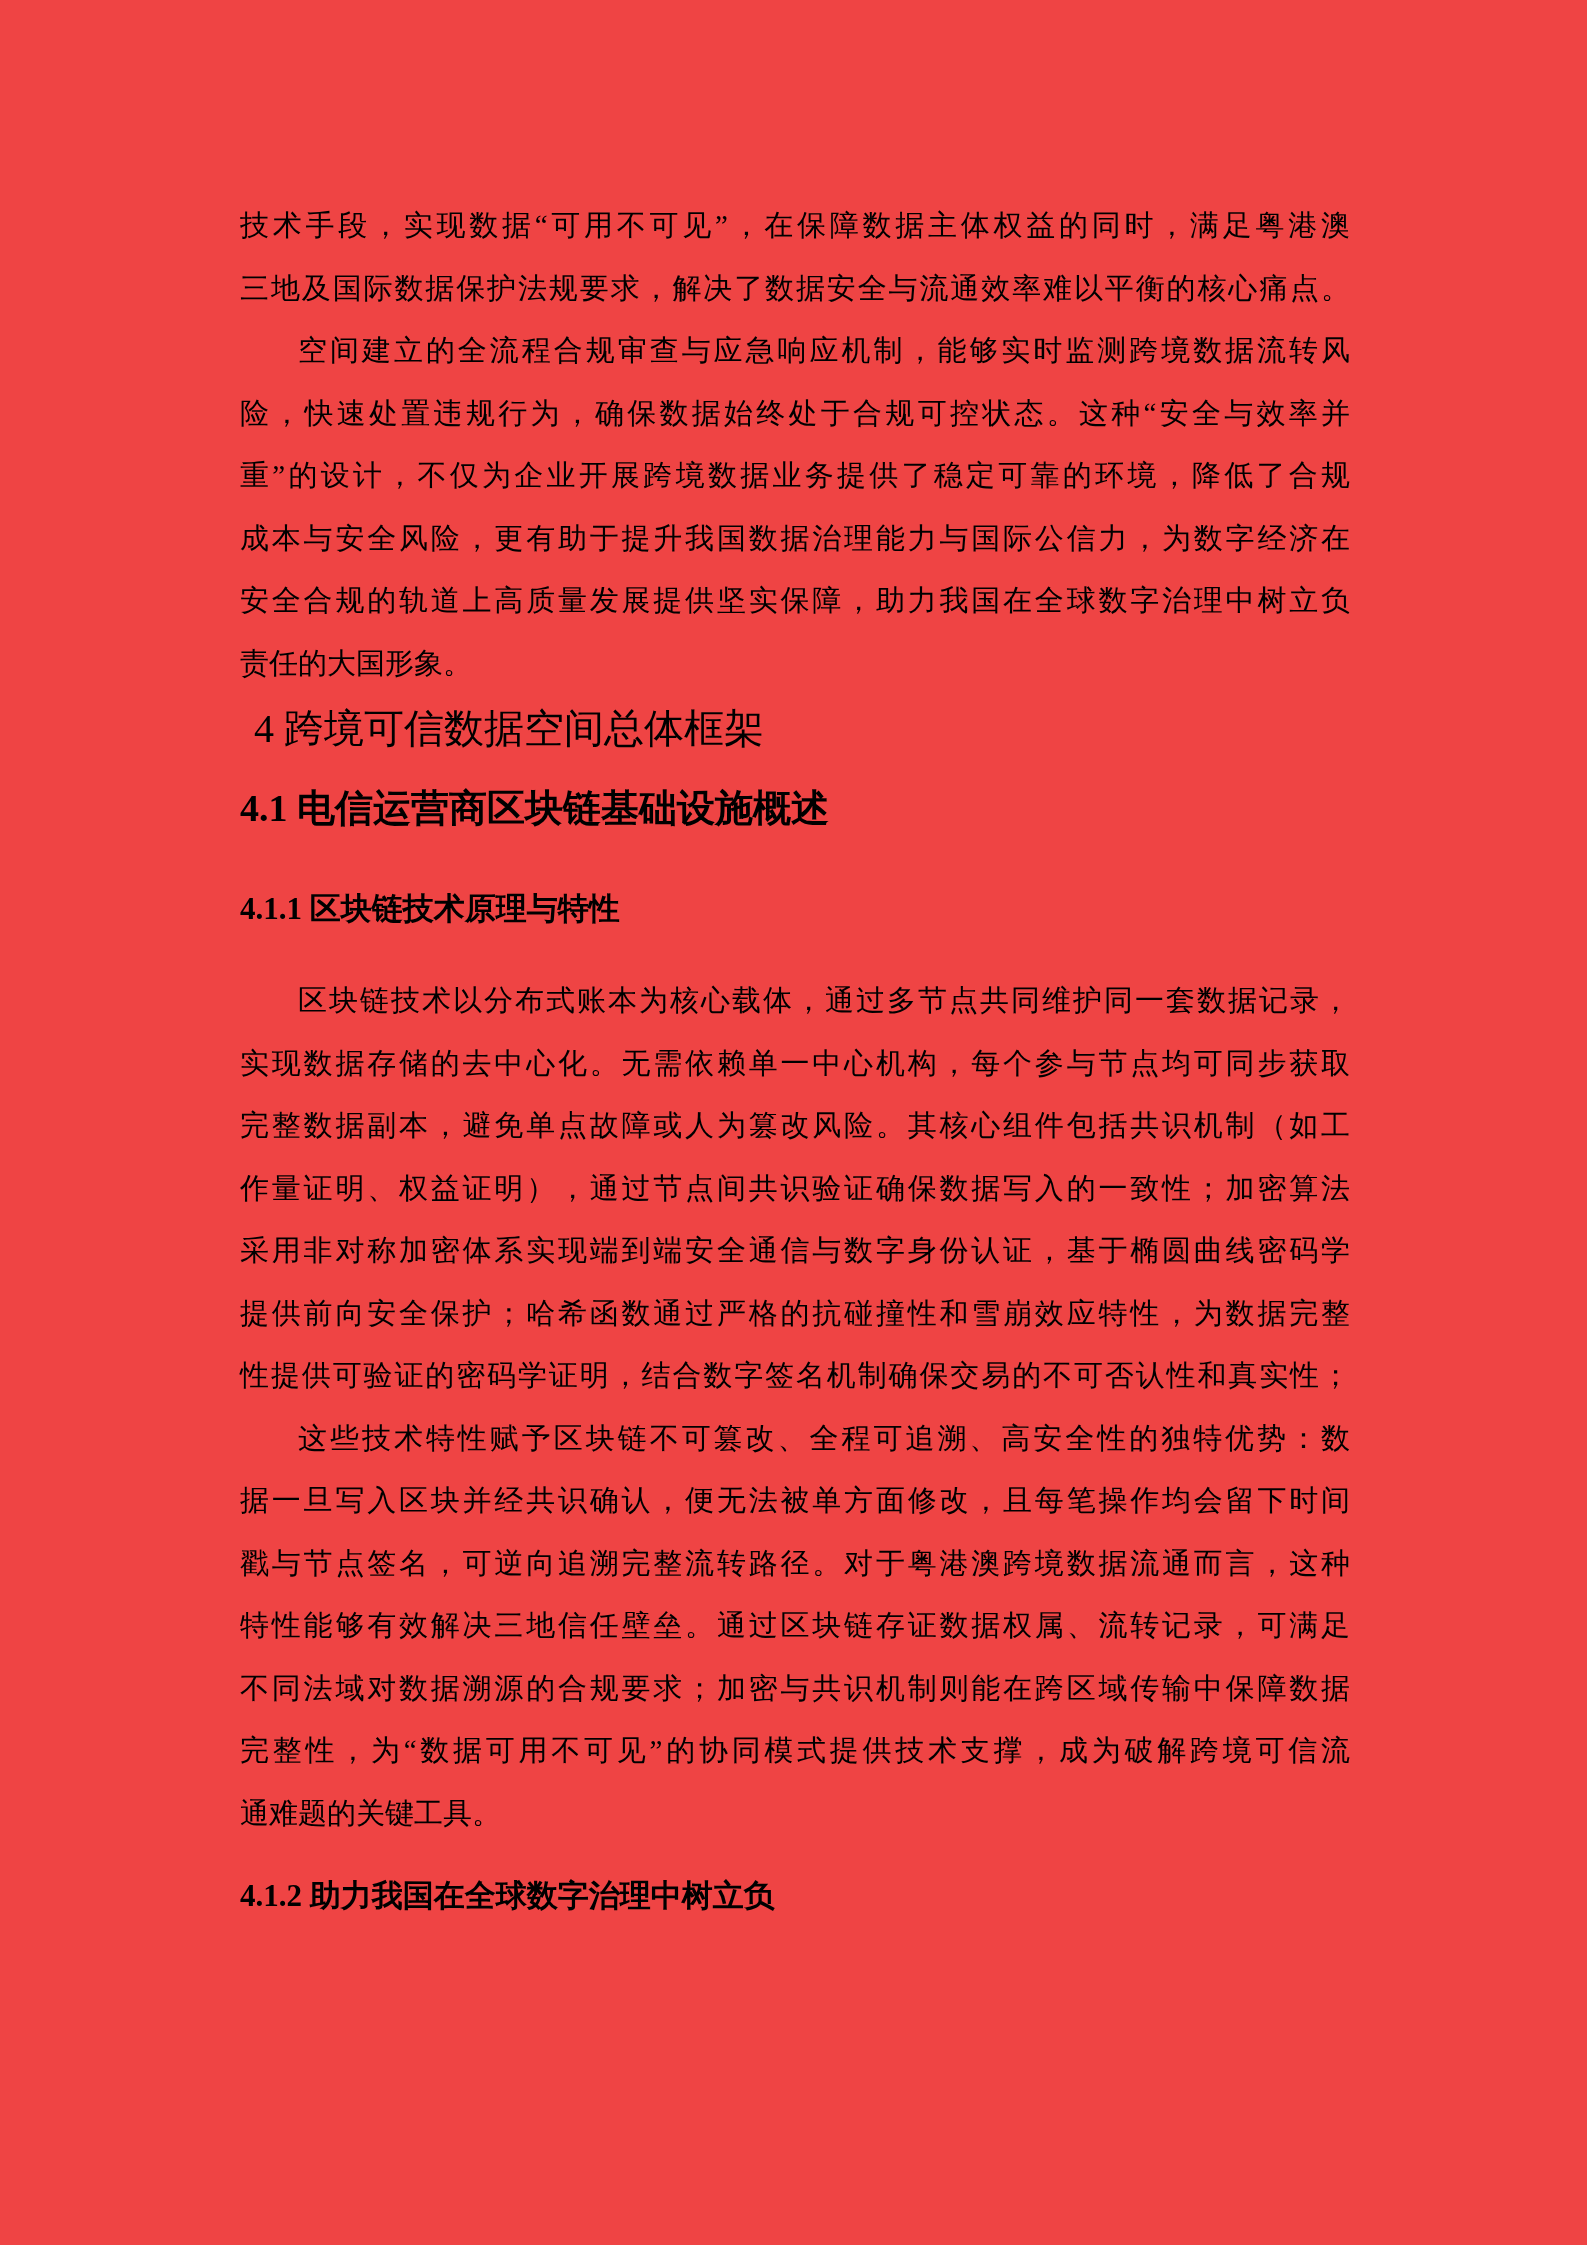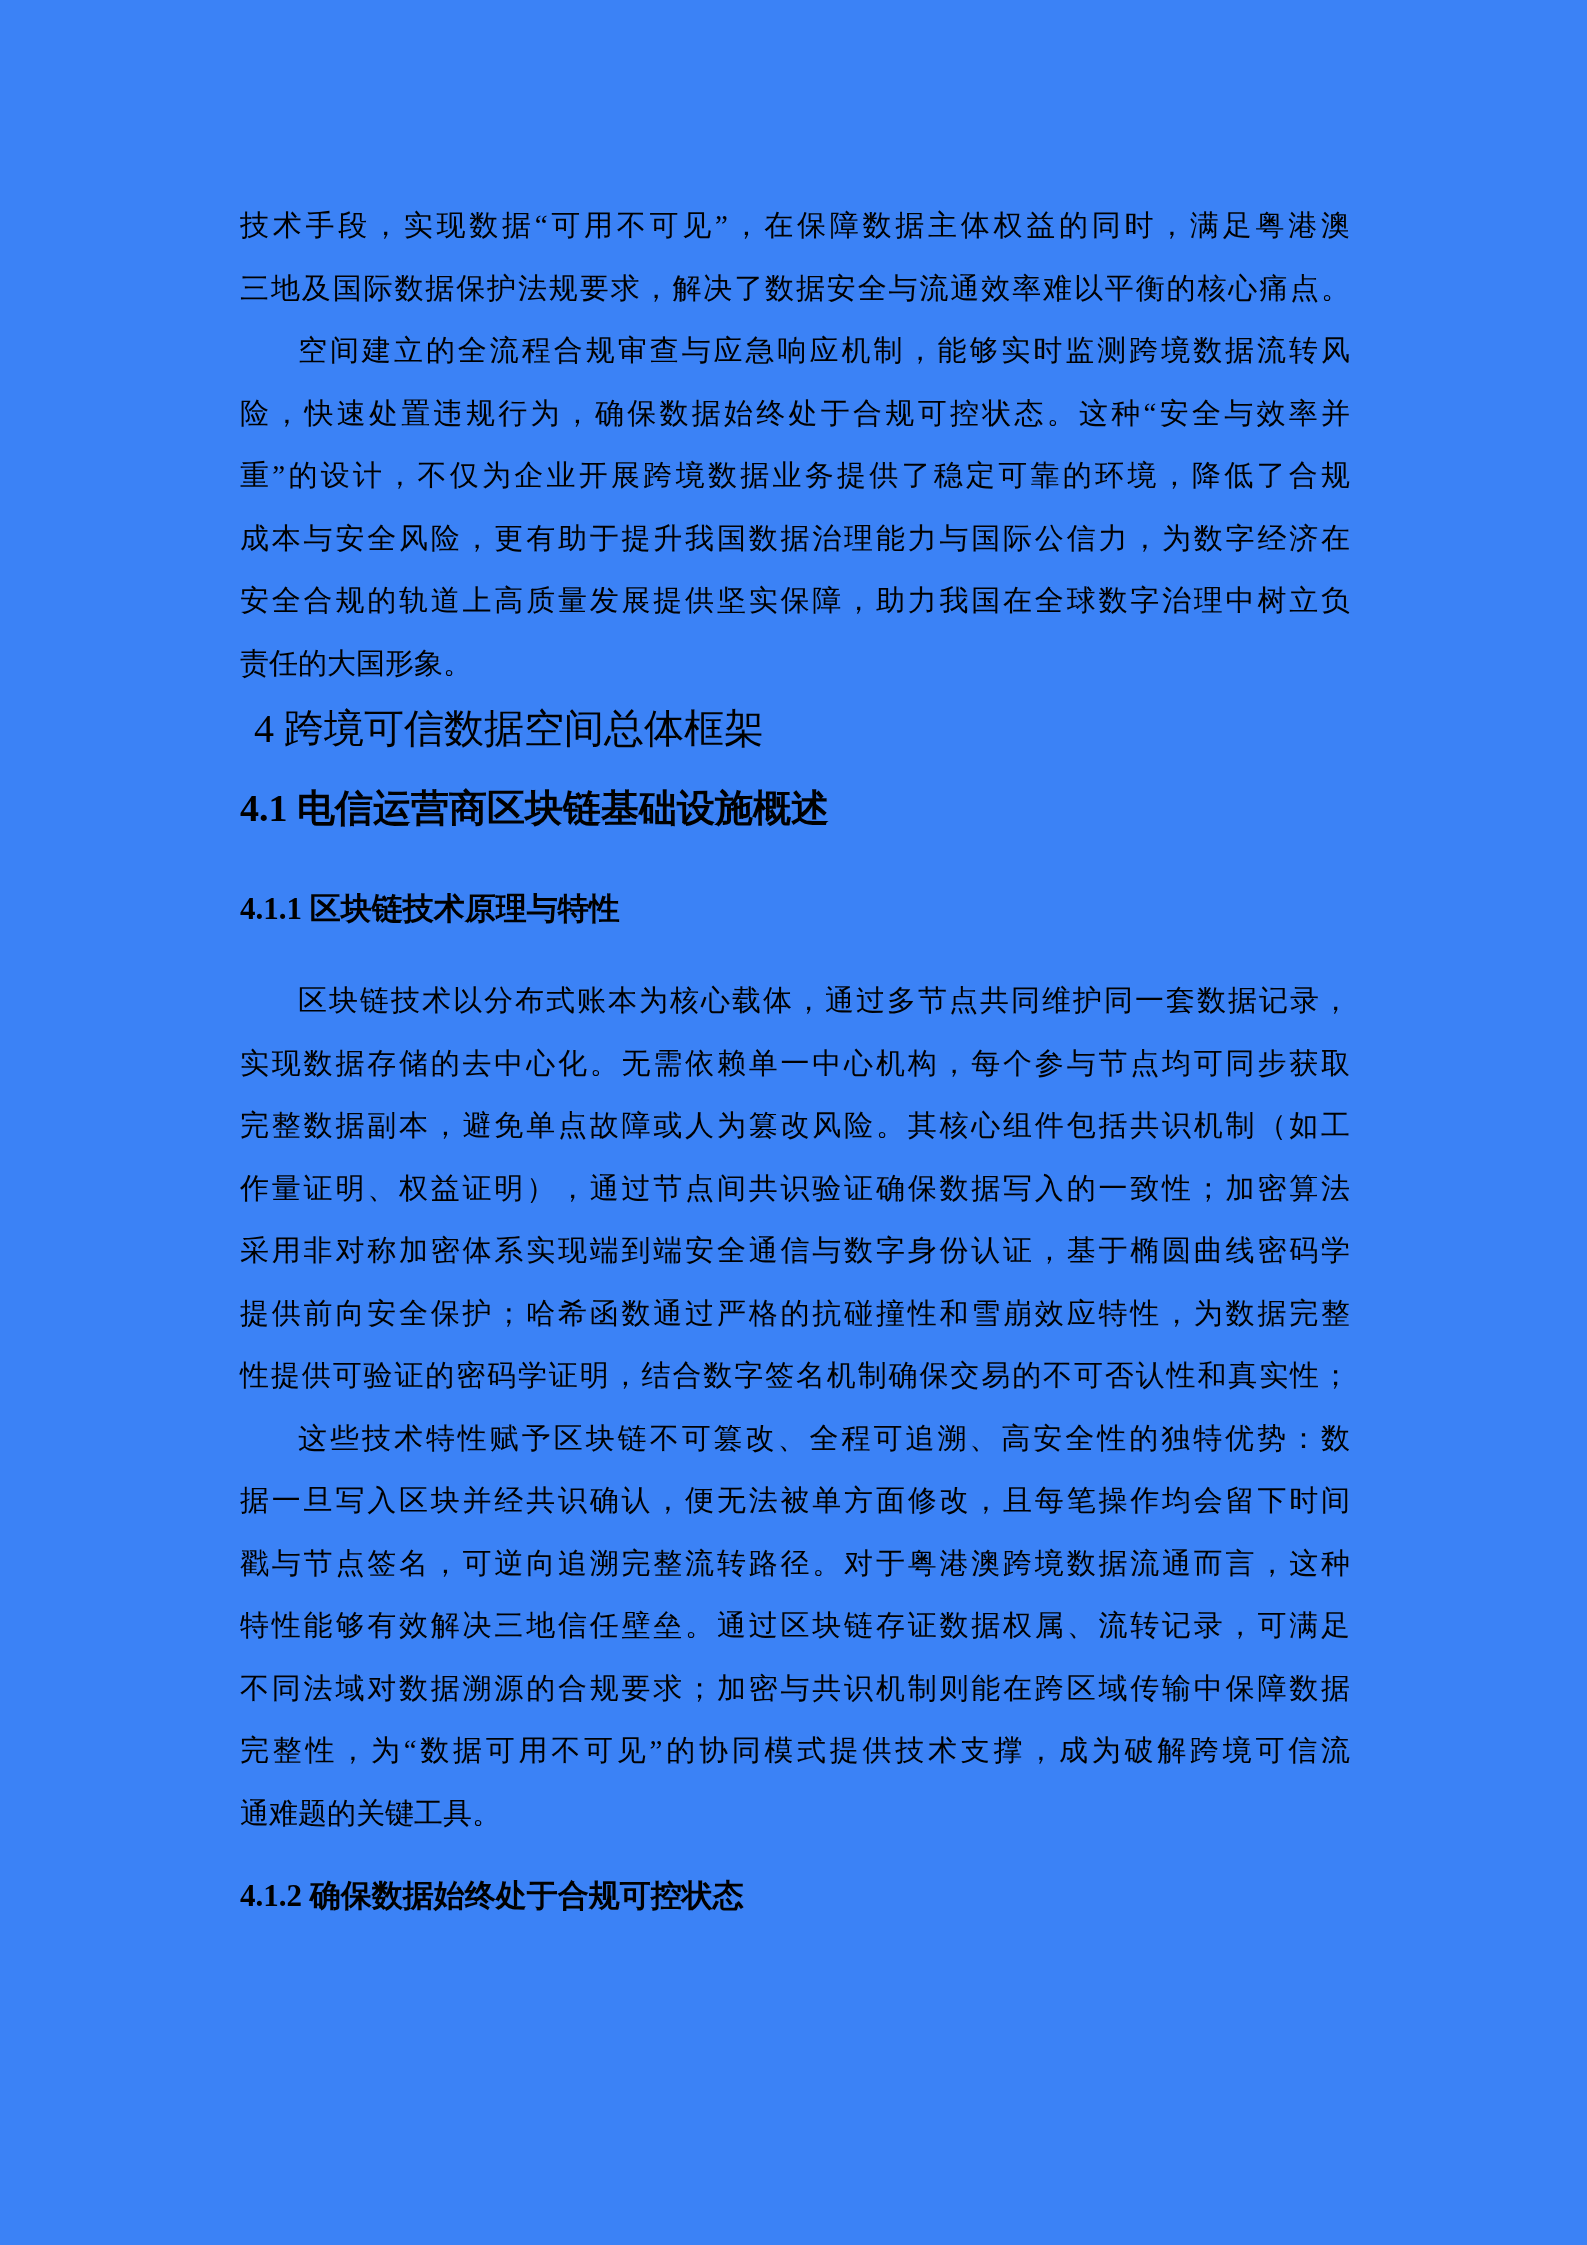--- a/index.html
+++ b/index.html
@@ -4,21 +4,21 @@
 <style>
   html, body {
     margin: 0;
     padding: 0;
     background: #ffffff;
   }
   .page {
     position: relative;
     width: 1587px;
     height: 2245px;
-    background: #3b82f6;
+    background: #ef4444;
     box-sizing: border-box;
     padding: 194px 237px 16px 240px;
     font-family: "Liberation Serif", "DejaVu Serif", serif;
     color: #000000;
     overflow: hidden;
   }
   .para { margin: 0; }
   .line {
     font-size: 29px;
     line-height: 62.5px;
@@ -99,15 +99,15 @@
   <div class="para indent-first">
     <div class="line">这些技术特性赋予区块链不可篡改、全程可追溯、高安全性的独特优势：数</div>
     <div class="line">据一旦写入区块并经共识确认，便无法被单方面修改，且每笔操作均会留下时间</div>
     <div class="line">戳与节点签名，可逆向追溯完整流转路径。对于粤港澳跨境数据流通而言，这种</div>
     <div class="line">特性能够有效解决三地信任壁垒。通过区块链存证数据权属、流转记录，可满足</div>
     <div class="line">不同法域对数据溯源的合规要求；加密与共识机制则能在跨区域传输中保障数据</div>
     <div class="line">完整性，为“数据可用不可见”的协同模式提供技术支撑，成为破解跨境可信流</div>
     <div class="line last">通难题的关键工具。</div>
   </div>
 
-  <div class="h3 after-para">4.1.2 确保数据始终处于合规可控状态</div>
+  <div class="h3 after-para">4.1.2 助力我国在全球数字治理中树立负</div>
 
 </div>
 
 </body></html>

